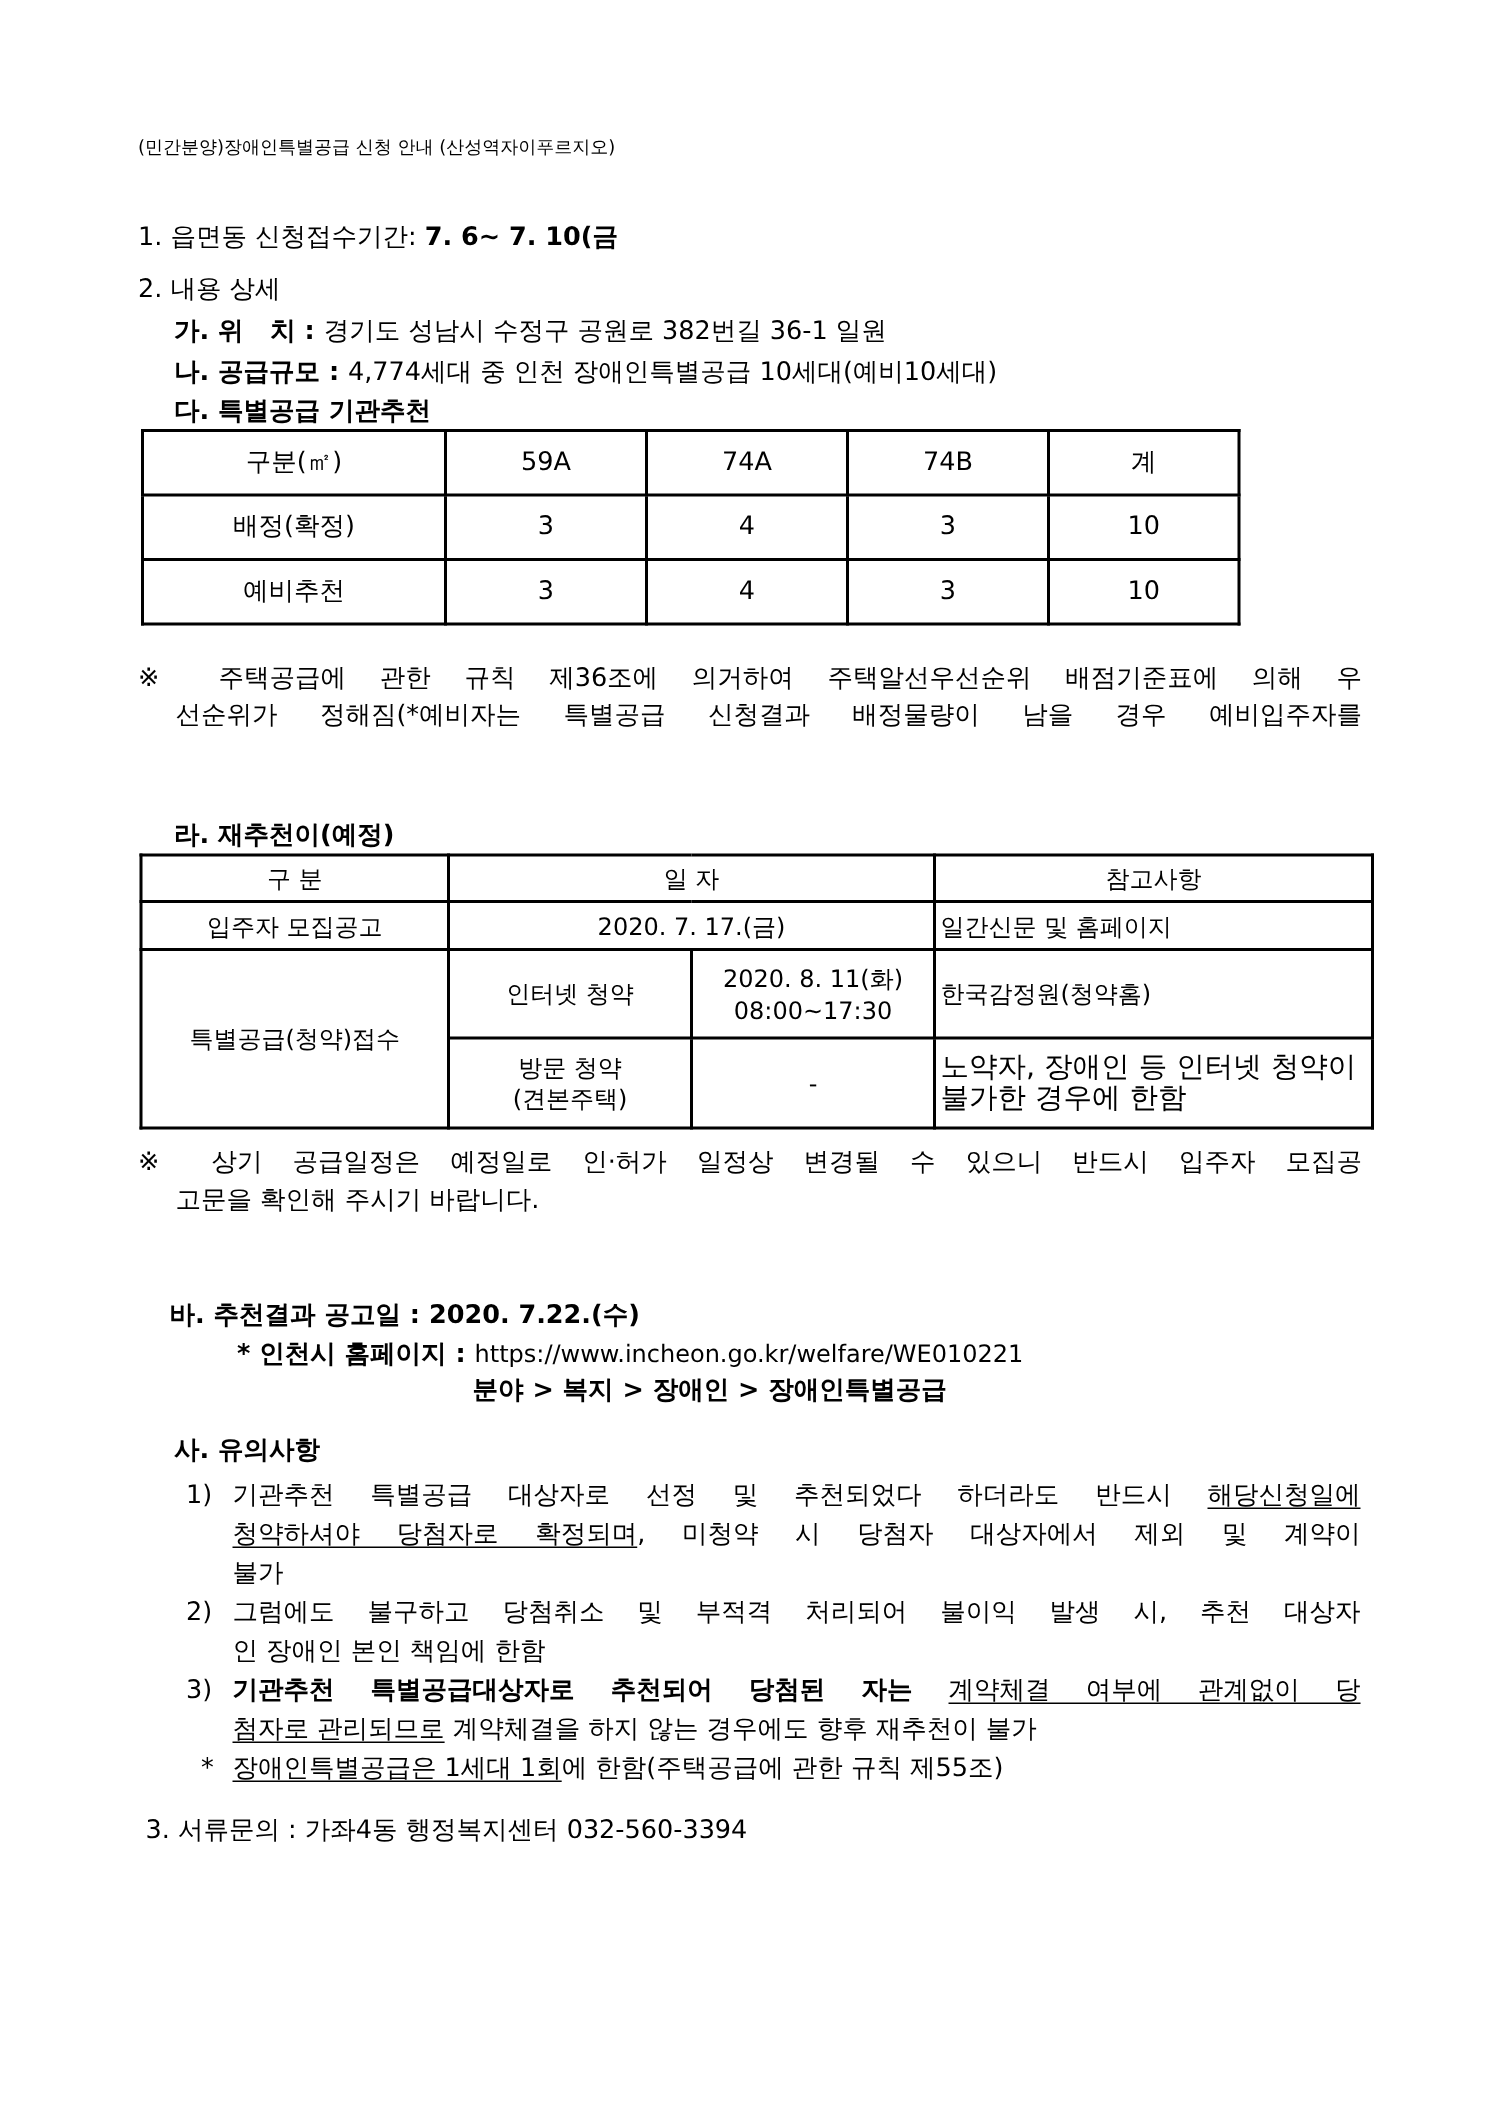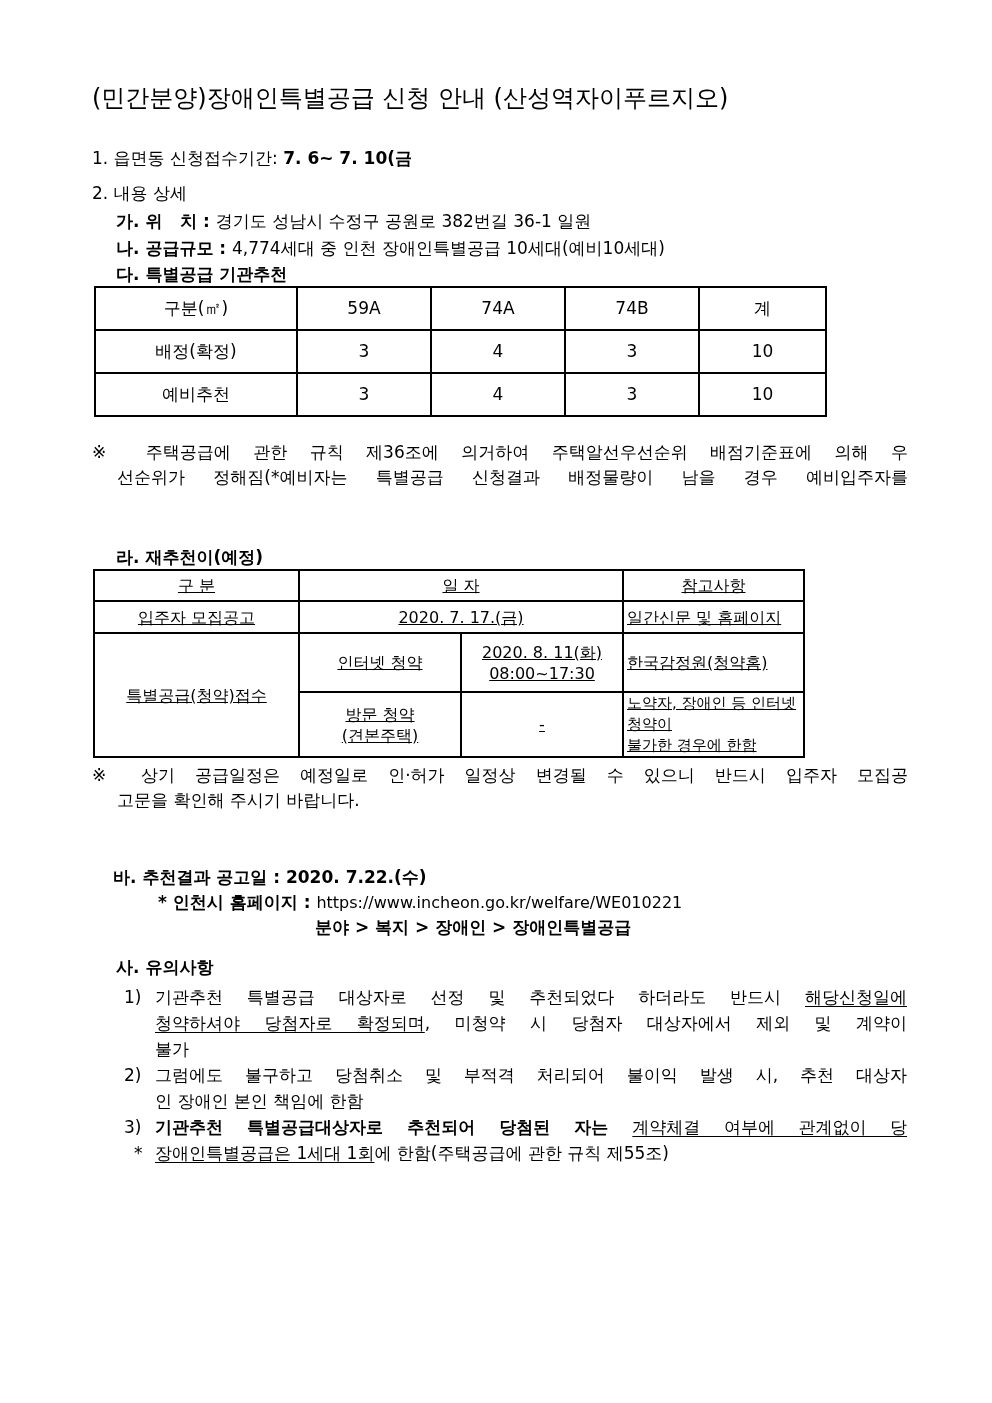--- a/index.html
+++ b/index.html
@@ -15,41 +15,41 @@
   .b{font-weight:bold;}
   .pre{white-space:pre;}
   .u{text-decoration:underline;text-underline-offset:3px;text-decoration-thickness:1px;}
   .jl{text-align:justify;text-align-last:justify;}
   .hang{margin-left:25px;}
   
   table{border-collapse:collapse;table-layout:fixed;}
   td{border:2px solid #000;text-align:center;vertical-align:middle;padding:0 2px;overflow:hidden;}
   .t1{width:733px;}
   .t1 td{height:41px;font-size:17px;}
-  .t2{width:712px;font-size:16px;text-decoration:underline;}
+  .t2{width:823px;font-size:16px;}
   .t2 .h td{height:29px;}
   .t2 .r1 td{height:30px;}
   .t2 .r2 td{height:57px;}
   .t2 .r3 td{height:58px;}
   .t2 td.left{text-align:left;padding-left:3px;}
-  .small{font-size:15px;line-height:21px;}
+  .small{font-size:19px;line-height:21px;}
   .cell2l{line-height:21px;}
   
   .nitem{display:flex;line-height:26px;}
   .nitem .num{width:31px;flex:none;}
   .nitem .body{width:752px;}
   .star .num{width:21px;margin-left:10px;}
   .star .body{width:742px;}
 </style>
 </head>
 <body>
 
 <div class="doc">
 
-  <div class="abs" style="top:86px;left:92px;font-size:24px;">(민간분양)장애인특별공급 신청 안내 (산성역자이푸르지오)</div>
+  <div class="abs" style="top:86px;left:92px;font-size:12px;">(민간분양)장애인특별공급 신청 안내 (산성역자이푸르지오)</div>
 
   <div class="abs" style="top:146px;left:92px;">
     <span class="pre">1. 읍면동 신청접수기간: </span><span class="b">7. 6~ 7. 10(금</span>
   </div>
 
   <div class="abs" style="top:181px;left:92px;">2. 내용 상세</div>
 
   <div class="abs" style="top:209px;left:116px;">
     <span class="b pre">가. 위   치 : </span><span>경기도 성남시 수정구 공원로 382번길 36-1 일원</span>
   </div>
@@ -175,26 +175,28 @@
       <span class="body">
         <div class="jl">그럼에도 불구하고 당첨취소 및 부적격 처리되어 불이익 발생 시, 추천 대상자</div>
         <div>인 장애인 본인 책임에 한함</div>
       </span>
     </div>
 
     <div class="nitem">
       <span class="num">3)</span>
       <span class="body">
         <div class="jl"><span class="b">기관추천 특별공급대상자로 추천되어 당첨된 자는 </span><span class="u">계약체결 여부에 관계없이 당</span></div>
+        <div><span class="u">첨자로 관리되므로</span><span> 계약체결을 하지 않는 경우에도 향후 재추천이 불가</span></div>
       </span>
     </div>
 
     <div class="nitem star">
       <span class="num">*</span>
       <span class="body">
         <span class="u">장애인특별공급은 1세대 1회</span><span>에 한함(주택공급에 관한 규칙 제55조)</span>
       </span>
     </div>
 
   </div>
 
+  <div class="abs" style="top:1208px;left:97px;">3. 서류문의 : 가좌4동 행정복지센터 032-560-3394</div>
 
 </div>
 
 </body></html>

